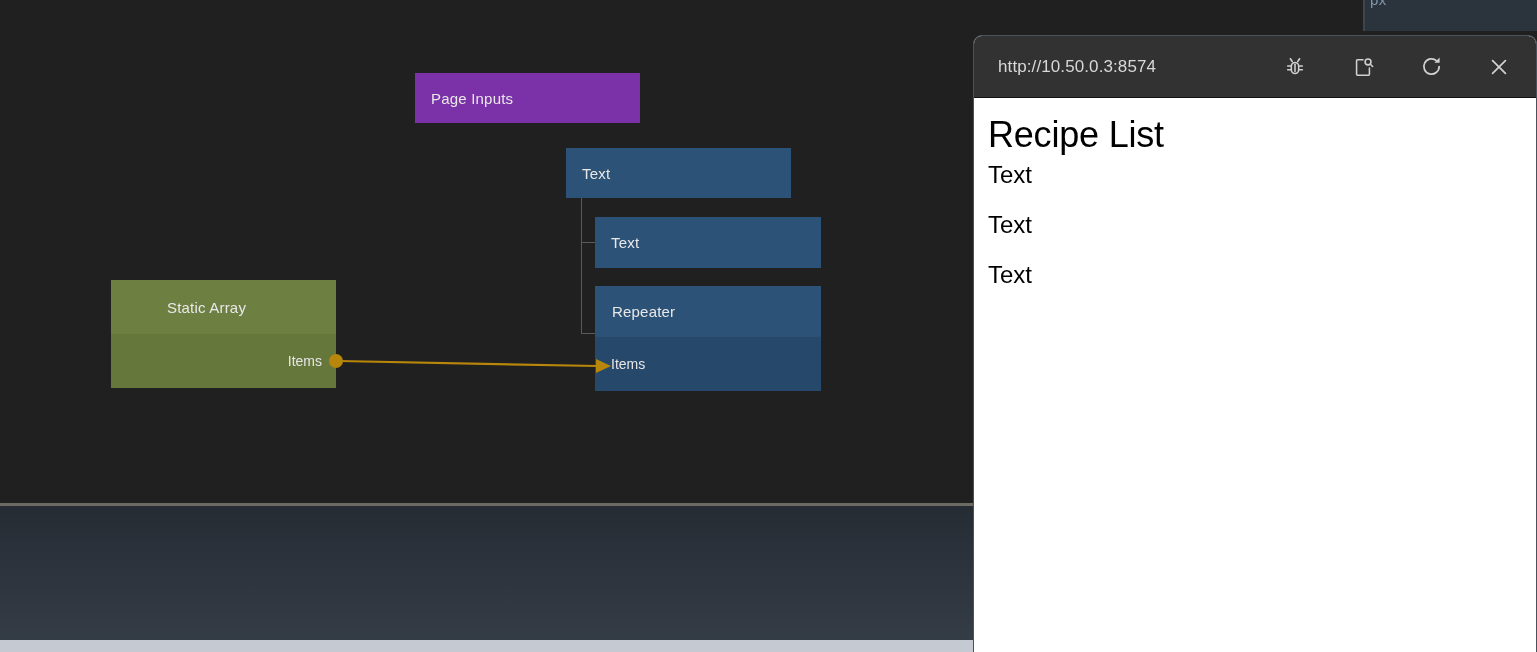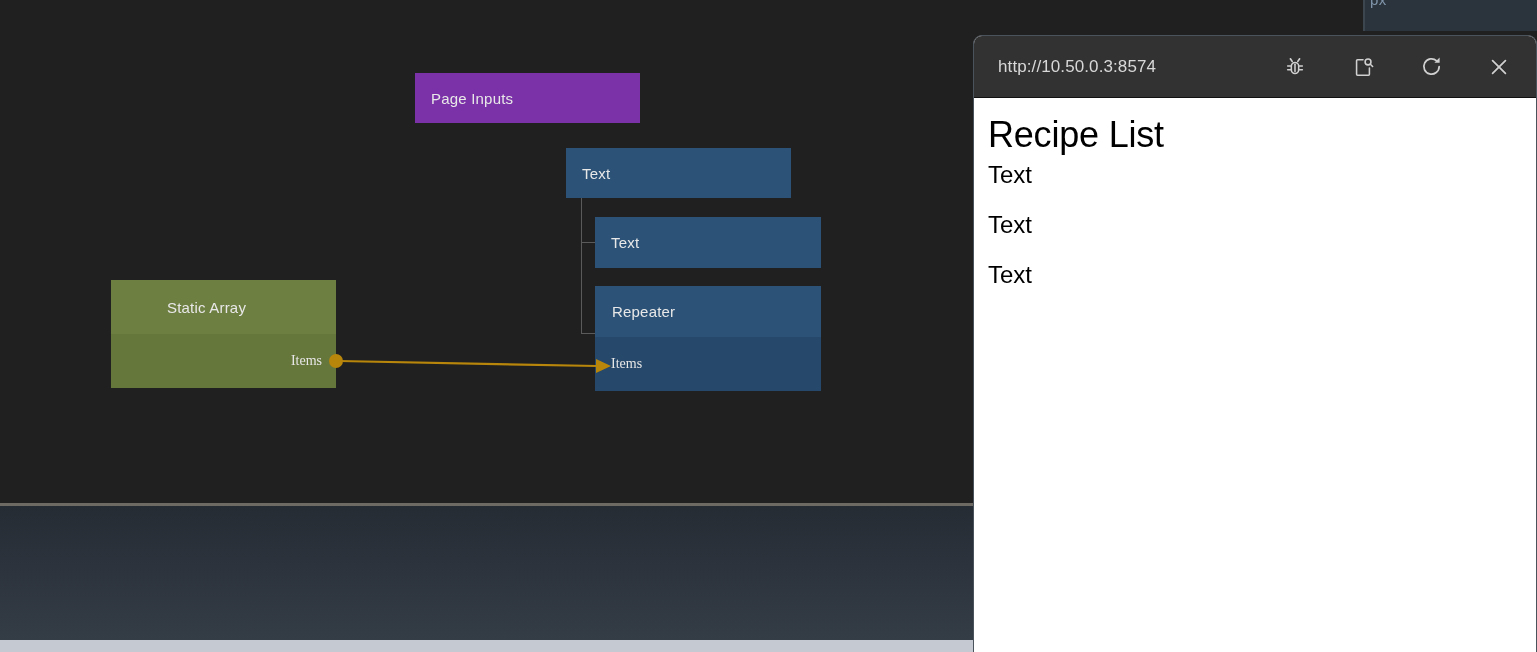--- a/index.html
+++ b/index.html
@@ -71,21 +71,20 @@
     box-sizing: border-box;
   }
   .port-row {
     display: flex;
     align-items: center;
     box-sizing: border-box;
     height: 100%;
     color: #e6e6e6;
     font-size: 14px;
     white-space: nowrap;
-    font-family: Liberation Serif, serif;
   }
   .port-row.out { justify-content: flex-end; padding-right: 14px; }
   .port-row.in  { justify-content: flex-start; padding-left: 16px; }
 
   
   #node-page-inputs {
     left: 415px; top: 73px;
     width: 225px; height: 50px;
     background: #7b32a8;
   }

